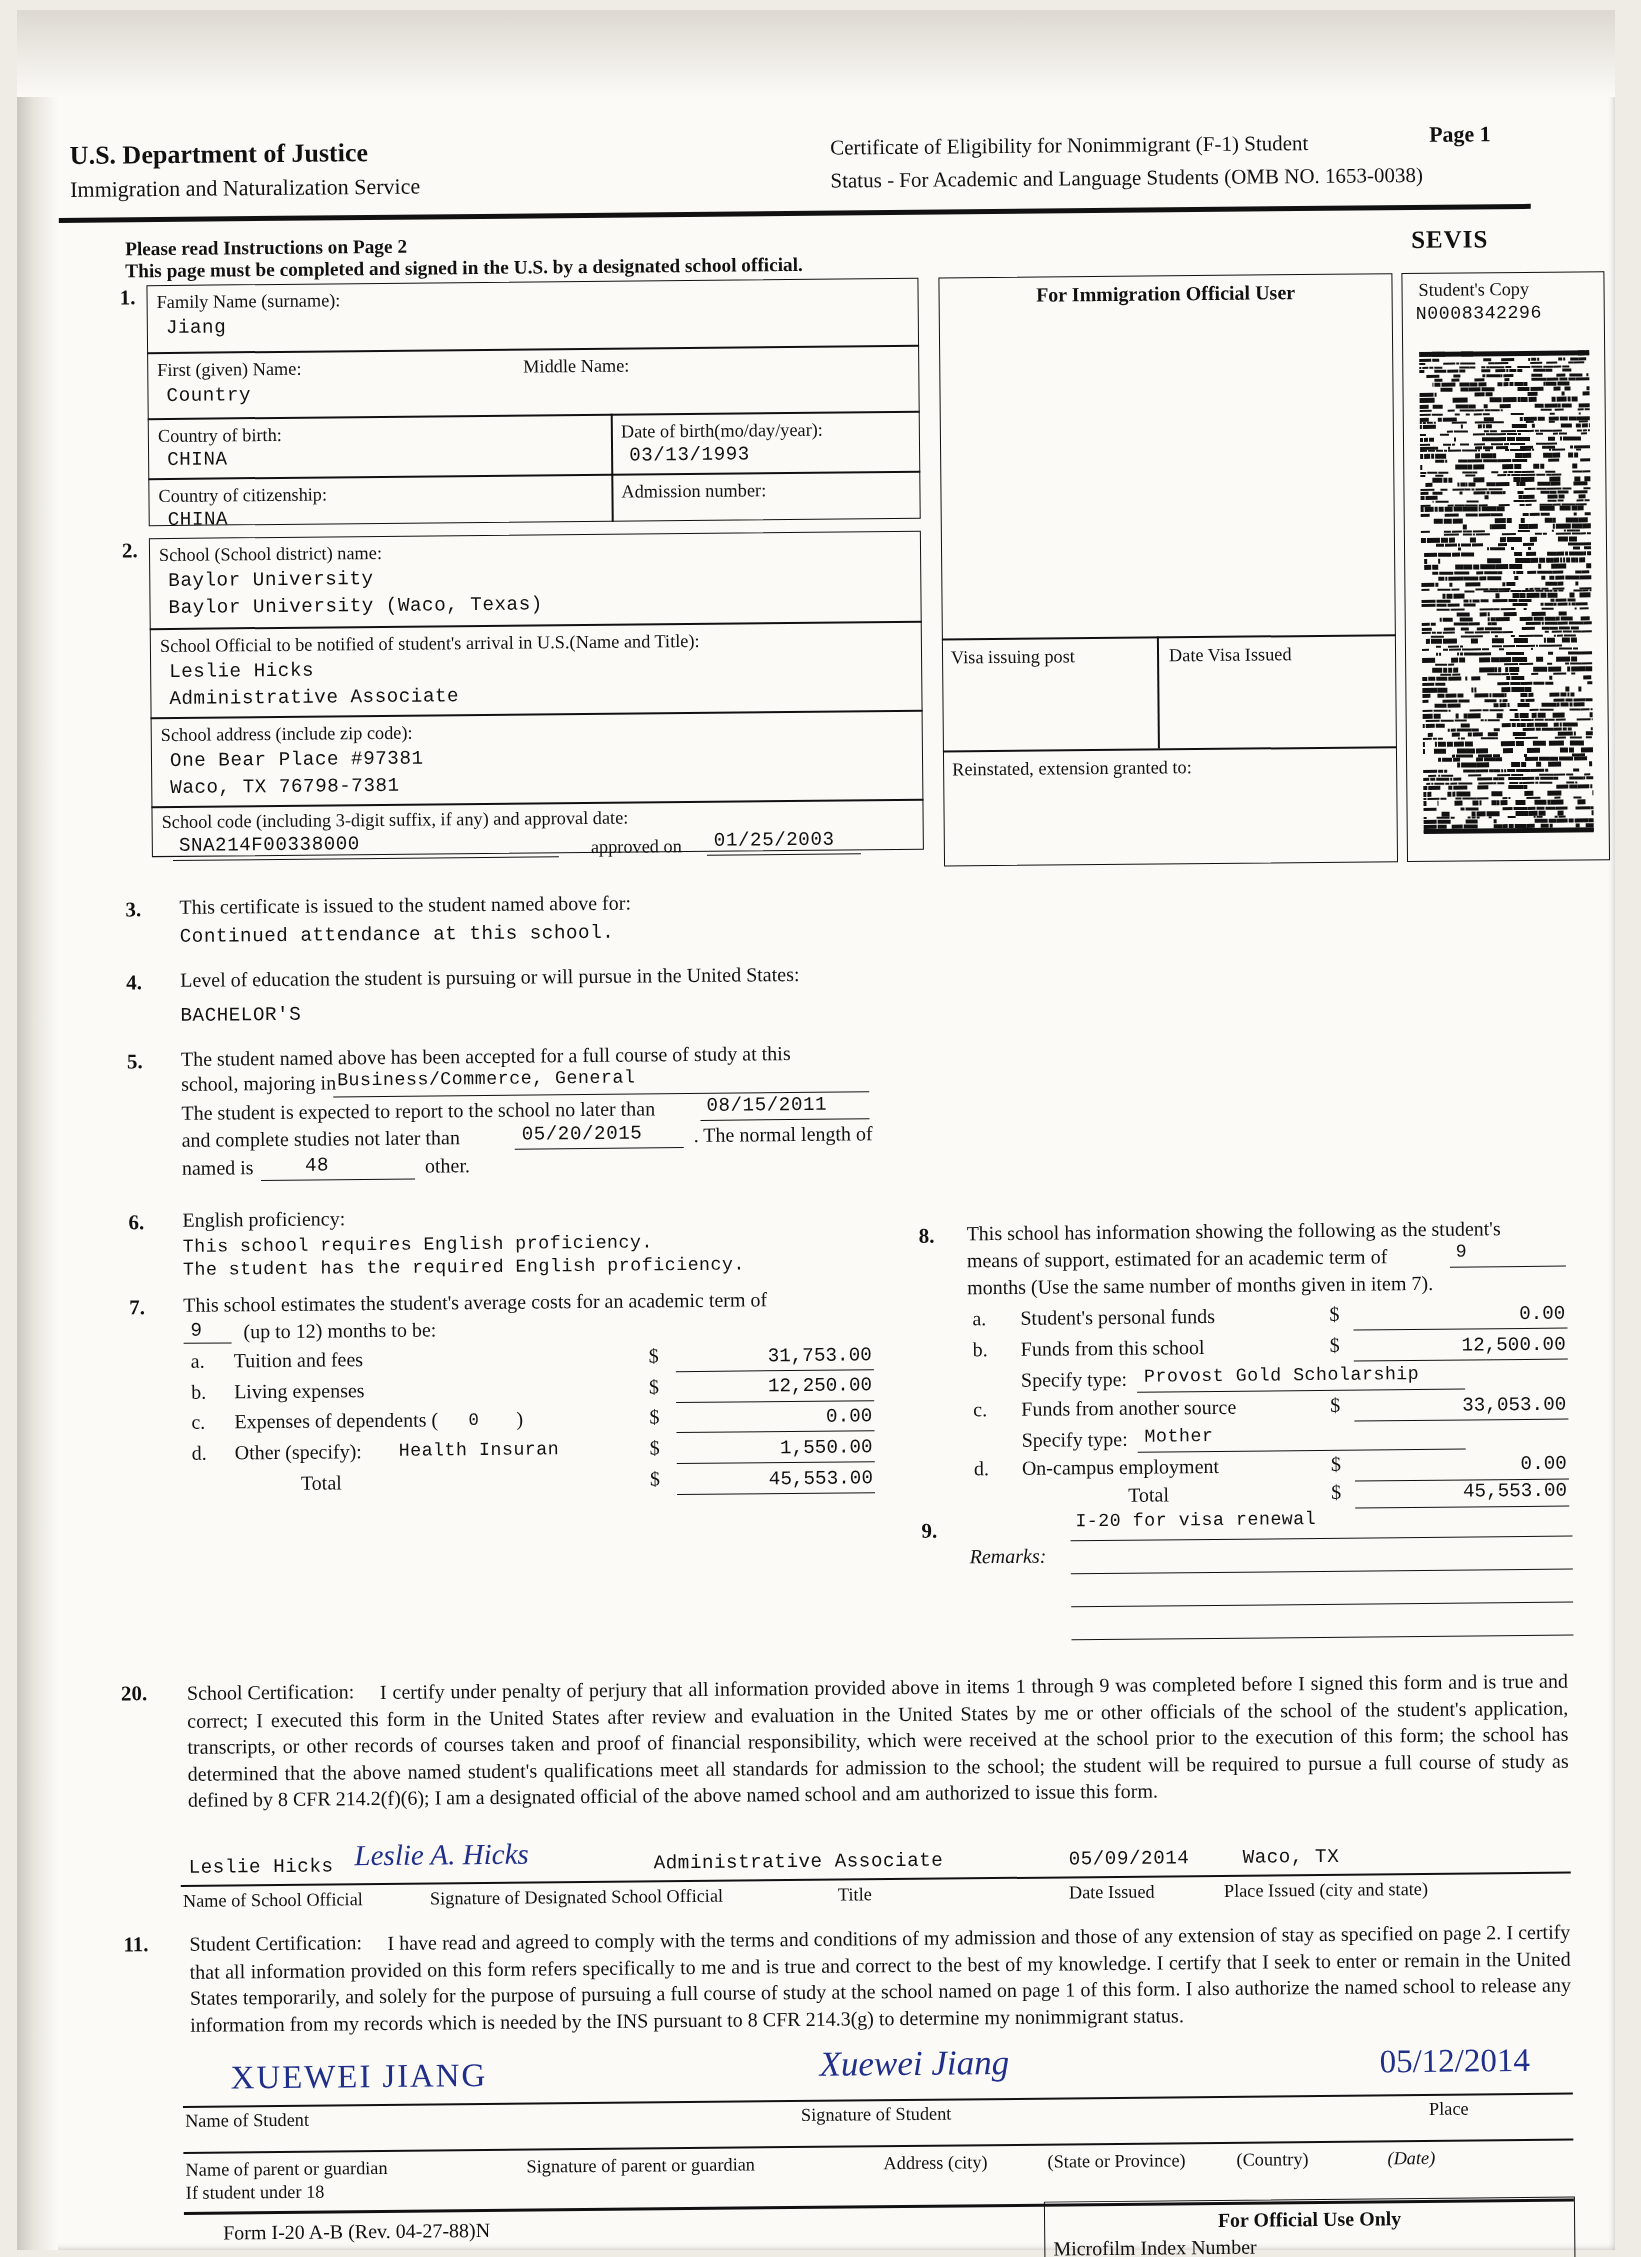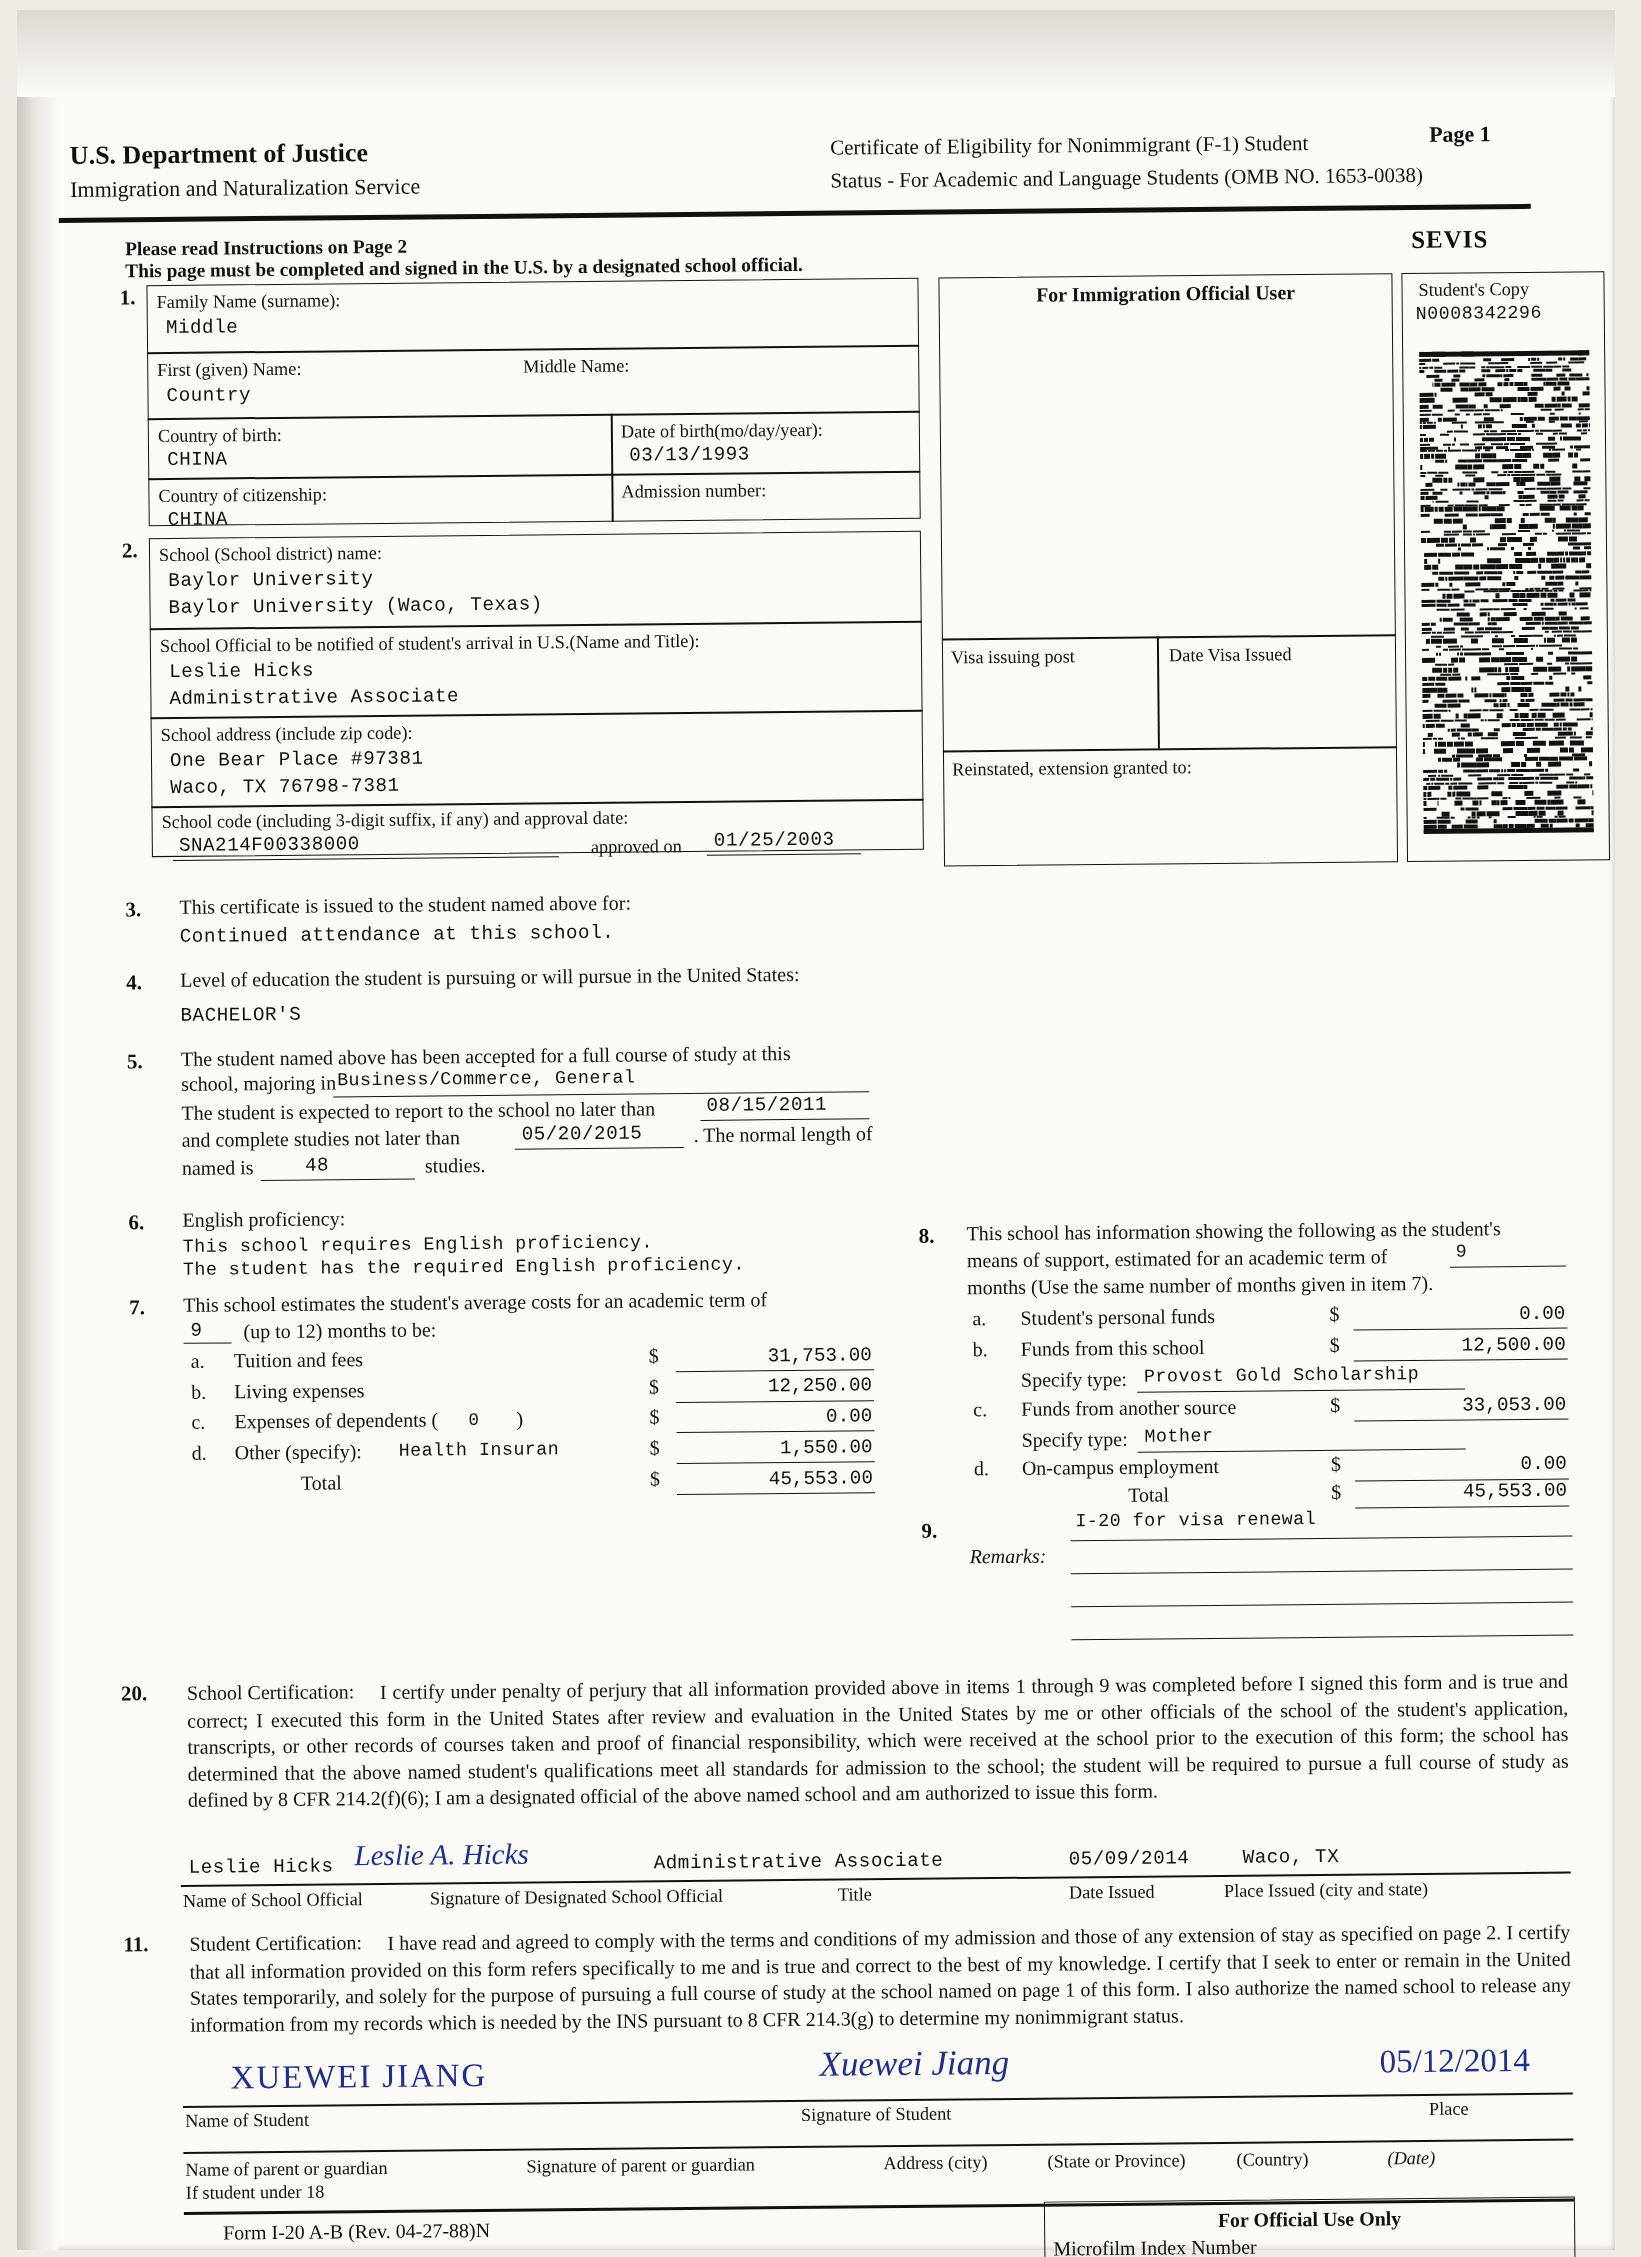--- a/index.html
+++ b/index.html
@@ -91,21 +91,21 @@
     </div>
     <div class="rule" style="top:83px;"></div>
 
     <div class="instr1">Please read Instructions on Page 2</div>
     <div class="instr2">This page must be completed and signed in the U.S. by a designated school official.</div>
     <div class="sevis">SEVIS</div>
 
     <div class="num" style="left:60px;top:151px;">1.</div>
     <div class="bx" style="left:87px;top:151px;width:772px;height:241px;"></div>
     <div class="txt small" style="left:97px;top:156px;">Family Name (surname):</div>
-    <div class="vmono" style="position:absolute;left:106px;top:183px;">Middle</div>
+    <div class="vmono" style="position:absolute;left:106px;top:183px;">Jiang</div>
     <div class="flddiv" style="left:87px;top:218px;width:772px;"></div>
 
     <div class="txt small" style="left:97px;top:224px;">First (given) Name:</div>
     <div class="txt small" style="left:463px;top:224px;">Middle Name:</div>
     <div class="vmono" style="position:absolute;left:106px;top:251px;">Country</div>
     <div class="flddiv" style="left:87px;top:284px;width:772px;"></div>
 
     <div class="txt small" style="left:97px;top:290px;">Country of birth:</div>
     <div class="txt small" style="left:560px;top:290px;">Date of birth(mo/day/year):</div>
     <div class="vmono" style="position:absolute;left:106px;top:315px;">CHINA</div>
@@ -1298,21 +1298,21 @@
     <div class="txt" style="left:114px;top:967px;">The student is expected to report to the school no later than</div>
     <div class="vmono" style="position:absolute;left:639px;top:966px;">08/15/2011</div>
     <div class="amtline" style="left:633px;top:991px;width:169px;"></div>
     <div class="txt" style="left:114px;top:994px;">and complete studies not later than</div>
     <div class="vmono" style="position:absolute;left:454px;top:993px;">05/20/2015</div>
     <div class="amtline" style="left:447px;top:1018px;width:169px;"></div>
     <div class="txt" style="left:626px;top:994px;">. The normal length of</div>
     <div class="txt" style="left:114px;top:1022px;">named is</div>
     <div class="vmono" style="position:absolute;left:237px;top:1022px;">48</div>
     <div class="amtline" style="left:193px;top:1047px;width:154px;"></div>
-    <div class="txt" style="left:357px;top:1022px;">studies.</div>
+    <div class="txt" style="left:357px;top:1022px;">other.</div>
 
     <div class="num" style="left:60px;top:1076px;">6.</div>
     <div class="txt" style="left:114px;top:1074px;">English proficiency:</div>
     <div class="vmono" style="position:absolute;left:114px;top:1103px;font-size:18.3px;">This school requires English proficiency.</div>
     <div class="vmono" style="position:absolute;left:114px;top:1126px;font-size:18.3px;">The student has the required English proficiency.</div>
 
     <div class="num" style="left:60px;top:1161px;">7.</div>
     <div class="txt" style="left:114px;top:1159px;">This school estimates the student's average costs for an academic term of</div>
     <div class="vmono" style="position:absolute;left:121px;top:1186px;">9</div>
     <div class="amtline" style="left:114px;top:1209px;width:48px;"></div>

